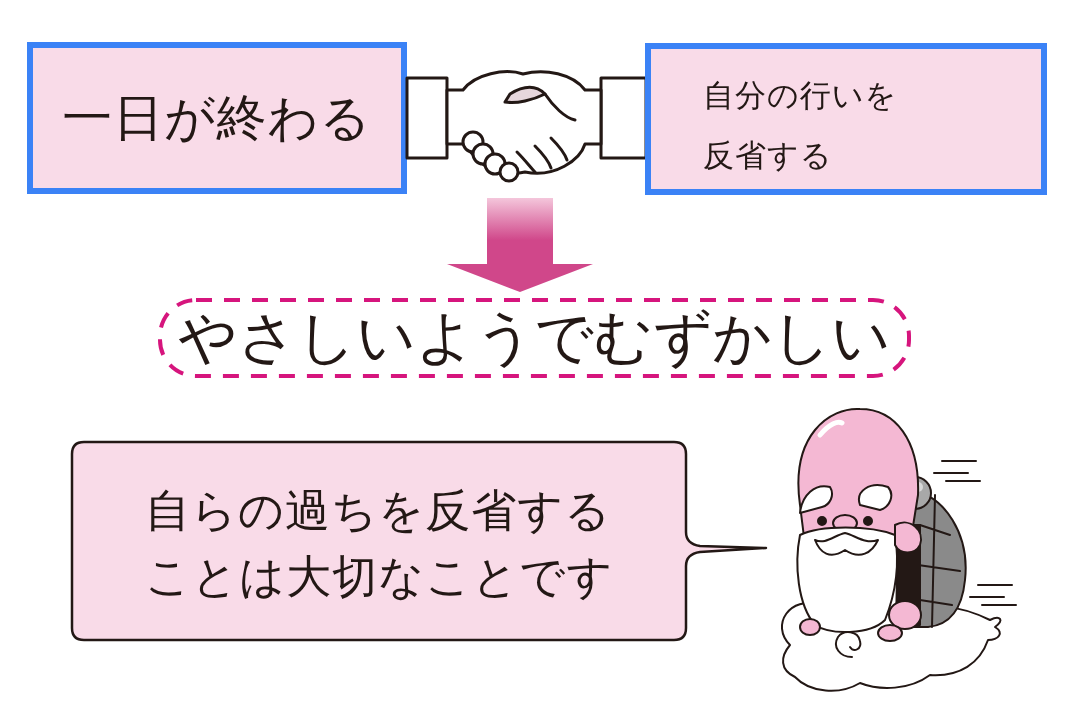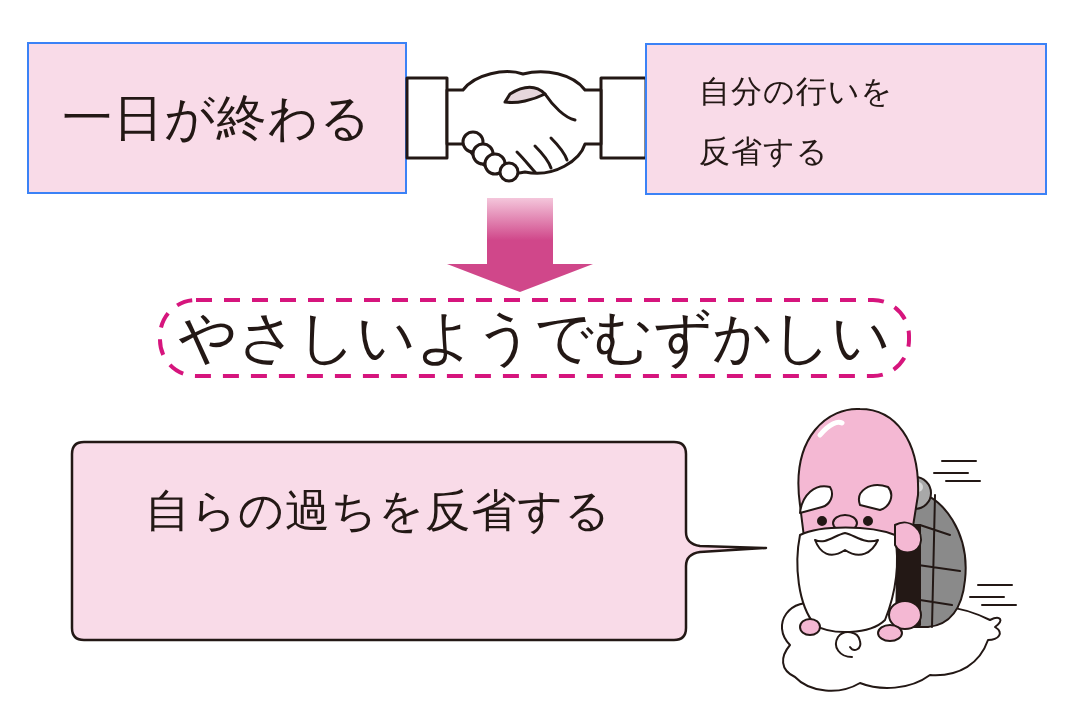--- a/index.html
+++ b/index.html
@@ -1,18 +1,18 @@
 <!DOCTYPE html>
 <html><head>
 <meta charset="utf-8">
 <style>
   html, body { margin: 0; padding: 0; background: #ffffff; }
   body { width: 1081px; height: 709px; position: relative; overflow: hidden;
          font-family: "DejaVu Sans", "Liberation Sans", sans-serif; color: #231815; }
-  .box { position: absolute; background: #f9dbe8; border: 2px solid #3b82f6; box-sizing: border-box; }
+  .box { position: absolute; background: #f9dbe8; border: 6px solid #3b82f6; box-sizing: border-box; }
   #box-left { left: 27px; top: 42px; width: 380px; height: 152px;
               display: flex; align-items: center; justify-content: center; }
   #box-left .txt { font-size: 50px; letter-spacing: 1px; }
   #box-right { left: 645px; top: 43px; width: 402px; height: 152px; }
   #box-right .txt { position: absolute; left: 52px; top: 16px; font-size: 31px; line-height: 60px; letter-spacing: 1px; }
   #handshake { position: absolute; left: 405px; top: 60px; width: 243px; height: 130px; }
   #arrow { position: absolute; left: 440px; top: 198px; width: 160px; height: 96px; }
   #dashed { position: absolute; left: 157px; top: 297px; width: 755px; height: 82px; }
   #dashed .txt { position: absolute; left: 0; right: 0; top: 0; bottom: 0;
                  display: flex; align-items: center; justify-content: center;
@@ -75,20 +75,21 @@
   </svg>
   <div class="txt">やさしいようでむずかしい</div>
 </div>
 
 <div id="bubble">
   <svg width="720" height="205" style="position:absolute;left:0;top:0">
     <path d="M14 2 L604 2 Q616 2 616 14 L616 92 Q616 104 630 106 L696 108 L630 112 Q616 114 616 126 L616 188 Q616 200 604 200 L14 200 Q2 200 2 188 L2 14 Q2 2 14 2 Z" fill="#f9dbe8" stroke="#231815" stroke-width="2.5" stroke-linejoin="round"></path>
   </svg>
   <div class="txt">
     <div>自らの過ちを反省する</div>
+    <div>ことは大切なことです</div>
   </div>
 </div>
 
 <svg id="sage" viewBox="0 0 321 314">
   <g stroke="#231815" stroke-width="2" stroke-linejoin="round" stroke-linecap="round">
 
     <g fill="none" stroke-width="2">
       <line x1="182" y1="66" x2="216" y2="66"></line>
       <line x1="174" y1="78" x2="208" y2="78"></line>
       <line x1="186" y1="86" x2="220" y2="86"></line>

